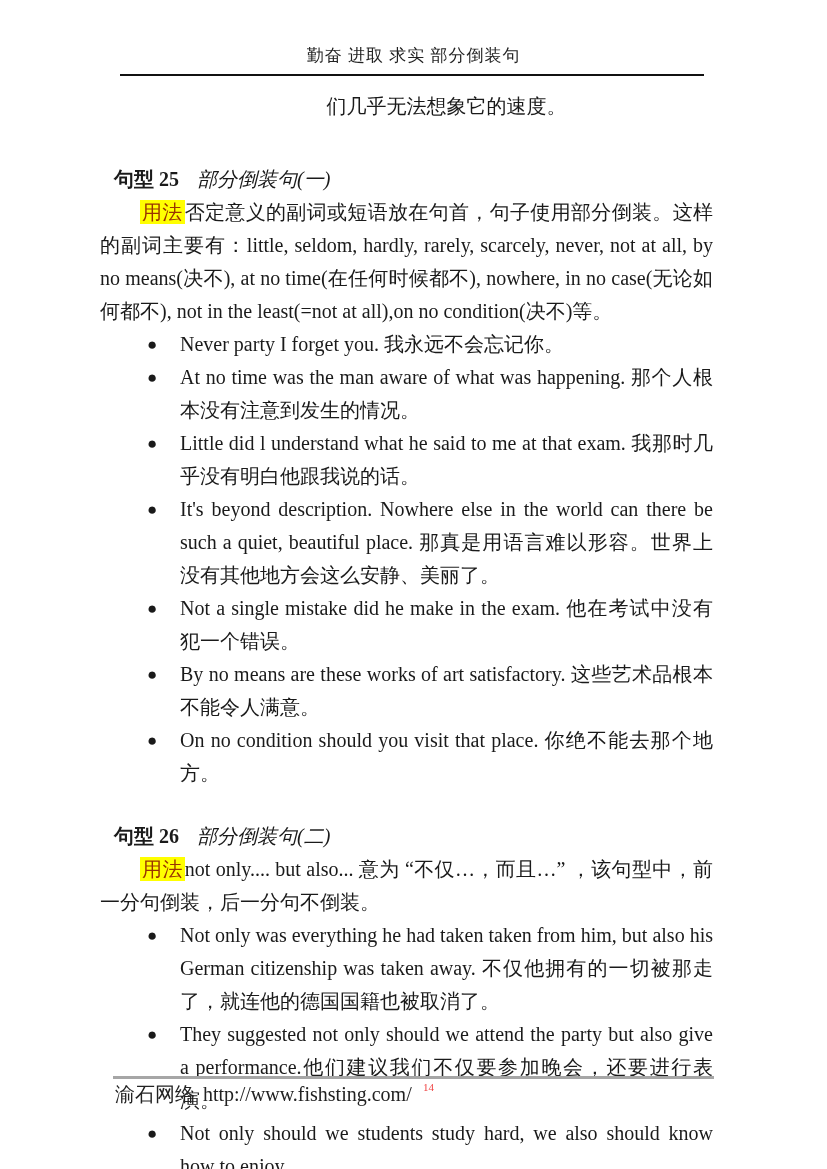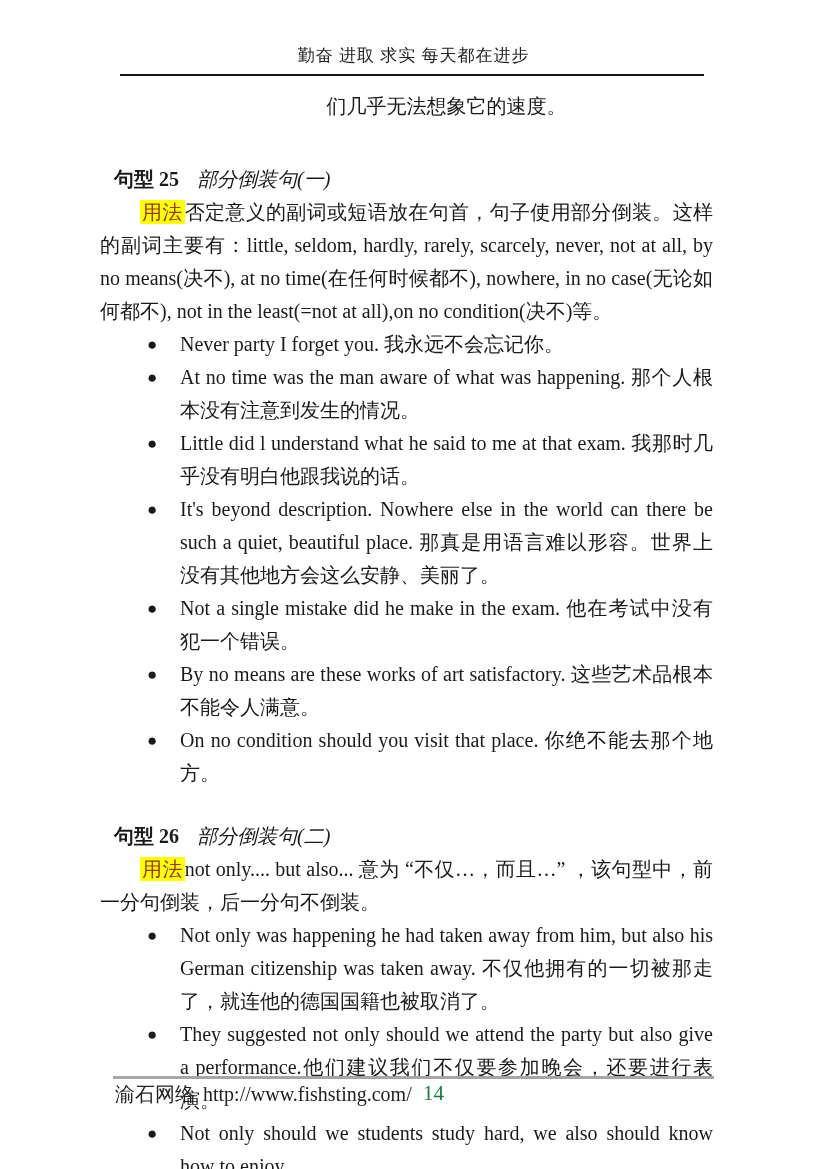--- a/index.html
+++ b/index.html
@@ -51,29 +51,29 @@
     position: absolute; top: 1076px; left: 113px; width: 601px;
     border-top: 3px solid #a6a6a6;
   }
   .footer-text {
     position: absolute; top: 1081px; left: 115px;
     font-size: 20px; color: #222;
   }
   .footer-text .site { margin-right: 8px; }
   .page-number {
     position: absolute; top: 1081px; left: 423px;
-    font-size: 21px; color: #15803d;
+    font-size: 11px; color: #ef4444;
   }
 </style>
 </head>
 <body>
 
 <div class="page">
 
-  <div class="header-motto">勤奋 进取 求实 每天都在进步</div>
+  <div class="header-motto">勤奋 进取 求实 部分倒装句</div>
   <div class="header-rule"></div>
 
   <div class="content">
 
     <p class="intro">们几乎无法想象它的速度。</p>
 
     <div class="section section-25">
       <h2 class="sec-heading">
         <span class="sec-label">句型 25</span><span class="sec-title">部分倒装句(一)</span>
       </h2>
@@ -115,21 +115,21 @@
     <div class="section section-26">
       <h2 class="sec-heading">
         <span class="sec-label">句型 26</span><span class="sec-title">部分倒装句(二)</span>
       </h2>
       <p class="usage">
         <span class="hl">用法</span><span>not only.... but also... 意为 “不仅…，而且…” ，该句型中，前一分句倒装，后一分句不倒装。</span>
       </p>
       <ul class="examples">
         <li class="example">
           <span class="bullet">●</span>
-          <span class="ex-text">Not only was happening he had taken away from him, but also his German citizenship was taken away.  不仅他拥有的一切被那走了，就连他的德国国籍也被取消了。</span>
+          <span class="ex-text">Not only was everything he had taken taken from him, but also his German citizenship was taken away.  不仅他拥有的一切被那走了，就连他的德国国籍也被取消了。</span>
         </li>
         <li class="example">
           <span class="bullet">●</span>
           <span class="ex-text">They suggested not only should we attend the party but also give a performance.他们建议我们不仅要参加晚会，还要进行表演。</span>
         </li>
         <li class="example">
           <span class="bullet">●</span>
           <span class="ex-text">Not only should we students study hard, we also should know how to enjoy</span>
         </li>
       </ul>

